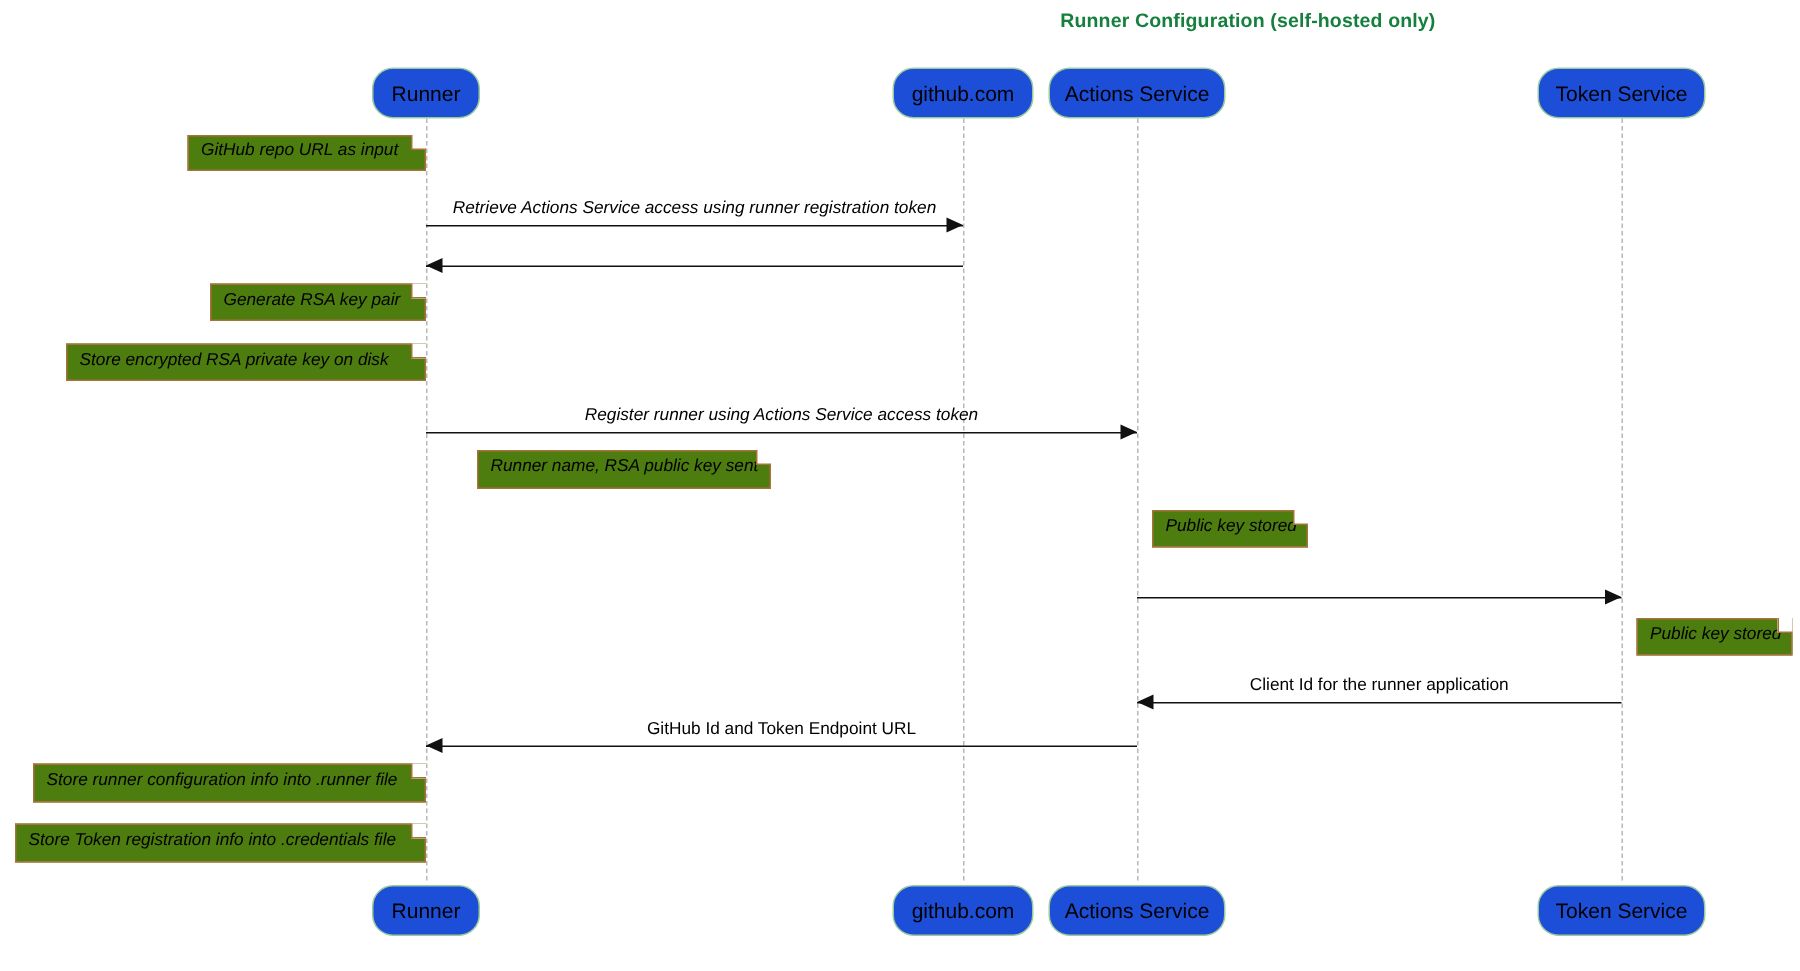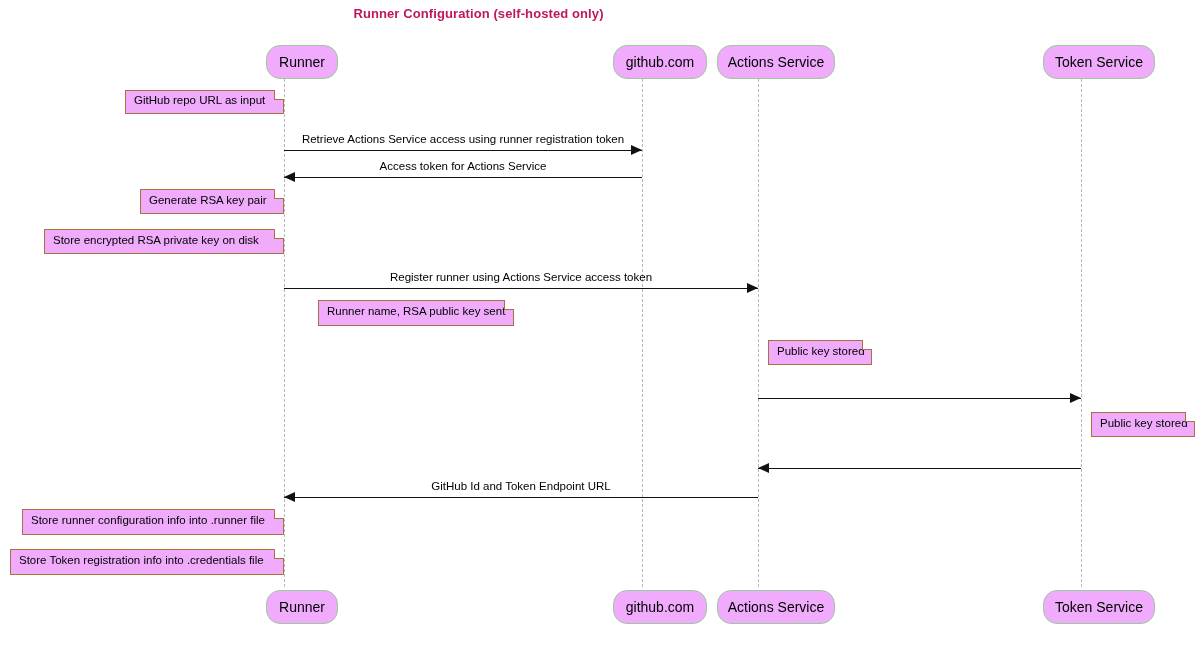--- a/index.html
+++ b/index.html
@@ -16,58 +16,58 @@
     width: 1200px;
     height: 647px;
     overflow: hidden;
     background: #ffffff;
   }
   #title {
     position: absolute;
     left: 0;
     top: 6px;
     width: 957px;
-    text-align: center;
+    text-align: right;
     font-size: 13px;
     font-weight: bold;
-    color: #be185d;
+    color: #15803d;
     letter-spacing: 0.1px;
   }
   .lifeline {
     position: absolute;
     width: 0;
     border-left: 1px dashed #b8b8b8;
   }
   .participant {
     position: absolute;
     box-sizing: border-box;
-    background: #f0abfc;
+    background: #1d4ed8;
     border: 1px solid #9BCB9B;
     border-radius: 14px;
     color: #000000;
     font-size: 14px;
     text-align: center;
     white-space: nowrap;
     display: flex;
     align-items: center;
     justify-content: center;
-    margin-left: 18px;
   }
   .note {
     position: absolute;
     box-sizing: border-box;
-    background: #f0abfc;
+    background: #4d7c0f;
     border: 1px solid #A9713B;
     color: #000000;
     font-size: 11.5px;
     white-space: nowrap;
     padding: 2px 8px 4px 8px;
     line-height: 1;
     display: flex;
     align-items: center;
+    font-style: italic;
   }
   .note::after {
     content: "";
     position: absolute;
     top: -1px;
     right: -1px;
     width: 9px;
     height: 9px;
     background: #ffffff;
     border-left: 1px solid #A9713B;
@@ -146,39 +146,38 @@
   </div>
   <div class="participant" style="left:1025px; top:590px; width:112px; height:34px;">
     <span>Token Service</span>
   </div>
 
   <div class="note" style="left:125px; top:90px; width:159px; height:24px;">
     <span>GitHub repo URL as input</span>
     <span class="note-corner-fill"></span>
   </div>
 
-  <div class="msg-label" style="left:284px; top:134px; width:358px;">Retrieve Actions Service access using runner registration token</div>
+  <div class="msg-label" style="left:284px; top:134px; width:358px;font-style:italic;">Retrieve Actions Service access using runner registration token</div>
   <div class="msg" style="left:284px; top:150px; width:358px;"></div>
   <div class="arrowhead right" style="left:631px; top:145px;"></div>
 
-  <div class="msg-label" style="left:284px; top:161px; width:358px;">Access token for Actions Service</div>
   <div class="msg" style="left:284px; top:177px; width:358px;"></div>
   <div class="arrowhead left" style="left:284px; top:172px;"></div>
 
   <div class="note" style="left:140px; top:189px; width:144px; height:25px;">
     <span>Generate RSA key pair</span>
     <span class="note-corner-fill"></span>
   </div>
 
   <div class="note" style="left:44px; top:229px; width:240px; height:25px;">
     <span>Store encrypted RSA private key on disk</span>
     <span class="note-corner-fill"></span>
   </div>
 
-  <div class="msg-label" style="left:284px; top:272px; width:474px;">Register runner using Actions Service access token</div>
+  <div class="msg-label" style="left:284px; top:272px; width:474px;font-style:italic;">Register runner using Actions Service access token</div>
   <div class="msg" style="left:284px; top:288px; width:474px;"></div>
   <div class="arrowhead right" style="left:747px; top:283px;"></div>
 
   <div class="note" style="left:294px; top:300px; width:196px; height:26px;margin-left:24px;">
     <span>Runner name, RSA public key sent</span>
     <span class="note-corner-fill"></span>
   </div>
 
   <div class="note" style="left:768px; top:340px; width:104px; height:25px;">
     <span>Public key stored</span>
@@ -186,20 +185,21 @@
   </div>
 
   <div class="msg" style="left:758px; top:398px; width:323px;"></div>
   <div class="arrowhead right" style="left:1070px; top:393px;"></div>
 
   <div class="note" style="left:1091px; top:412px; width:104px; height:25px;">
     <span>Public key stored</span>
     <span class="note-corner-fill"></span>
   </div>
 
+  <div class="msg-label" style="left:758px; top:452px; width:323px;">Client Id for the runner application</div>
   <div class="msg" style="left:758px; top:468px; width:323px;"></div>
   <div class="arrowhead left" style="left:758px; top:463px;"></div>
 
   <div class="msg-label" style="left:284px; top:481px; width:474px;">GitHub Id and Token Endpoint URL</div>
   <div class="msg" style="left:284px; top:497px; width:474px;"></div>
   <div class="arrowhead left" style="left:284px; top:492px;"></div>
 
   <div class="note" style="left:10px; top:549px; width:274px; height:26px;">
     <span>Store Token registration info into .credentials file</span>
     <span class="note-corner-fill"></span>

